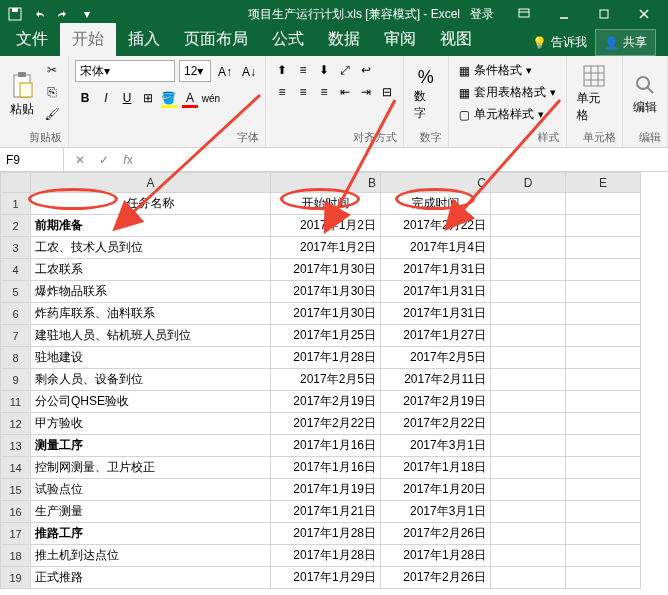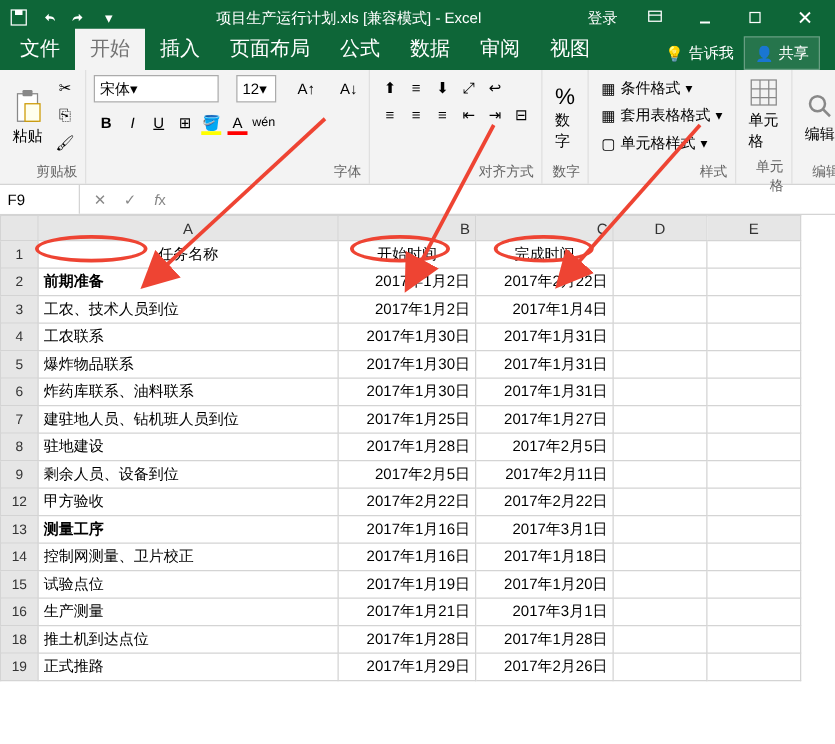--- a/index.html
+++ b/index.html
@@ -1,35 +1,35 @@
 <!DOCTYPE html>
 <html><head>
 <meta charset="utf-8">
 <style>
 *{margin:0;padding:0;box-sizing:border-box;font-family:"Microsoft YaHei",Arial,sans-serif;font-size:12px}
 body{background:#fff;width:668px;height:595px;overflow:hidden;position:relative}
 .titlebar{height:28px;background:#0e6638;display:flex;align-items:center;color:#fff;padding:0 4px}
 .titlebar .qat{display:flex;gap:2px;align-items:center}
 .titlebar .qat-btn{width:22px;height:22px;display:flex;align-items:center;justify-content:center;cursor:pointer}
-.titlebar .title-center{flex:1;text-align:center;font-size:12px;white-space:nowrap;overflow:hidden}
+.titlebar .title-center{flex:1;text-align:right;font-size:12px;white-space:nowrap;overflow:hidden}
 .titlebar .win-btns{display:flex;gap:0}
 .titlebar .win-btn{width:40px;height:28px;display:flex;align-items:center;justify-content:center;cursor:pointer}
 .ribbon-tabs{height:28px;background:#0e6638;display:flex;align-items:flex-end;padding:0 4px;color:#fff}
 .ribbon-tab{padding:6px 12px;cursor:pointer;font-size:16px}
 .ribbon-tab.active{background:#f3f3f3;color:#737373}
 .ribbon-right{margin-left:auto;display:flex;align-items:center;gap:8px;padding-right:8px}
 .share-btn{background:rgba(255,255,255,0.1);padding:4px 8px;display:flex;align-items:center;gap:4px;cursor:pointer;border:1px solid rgba(255,255,255,0.3)}
 .ribbon{height:92px;background:#f3f3f3;border-bottom:1px solid #d4d4d4;display:flex}
 .ribbon-group{border-right:1px solid #e0e0e0;padding:4px 6px 2px;display:flex;flex-direction:column;justify-content:space-between}
 .rg-label{font-size:11px;color:#666;text-align:right;padding-top:2px}
 .rg-content{display:flex;gap:4px;flex:1}
 .big-btn{display:flex;flex-direction:column;align-items:center;justify-content:center;padding:2px 4px;cursor:pointer;font-size:11px}
 .big-btn svg{margin-bottom:2px}
 .small-col{display:flex;flex-direction:column;gap:2px}
-.font-top{display:flex;gap:14px;align-items:center}
+.font-top{display:flex;gap:4px;align-items:flex-end}
 .font-sel{border:1px solid #ababab;background:#fff;height:22px;padding:0 4px;display:flex;align-items:center;font-size:12px;cursor:pointer}
 .font-name{width:100px}
 .font-size{width:32px}
 .font-bottom{display:flex;gap:1px;align-items:center;margin-top:2px}
 .icon-btn{width:20px;height:20px;display:flex;align-items:center;justify-content:center;cursor:pointer;font-size:12px}
 .align-row{display:flex;gap:1px}
 .styles-col{display:flex;flex-direction:column;gap:1px}
 .style-btn{display:flex;align-items:center;gap:4px;padding:2px 4px;cursor:pointer;font-size:11px;white-space:nowrap}
 .namebox-row{height:24px;border-bottom:1px solid #d4d4d4;display:flex;align-items:center;background:#fff}
 .namebox{width:64px;border-right:1px solid #d4d4d4;padding:0 6px;height:100%;display:flex;align-items:center;background:#fff}
@@ -331,20 +331,28 @@
         </tr>
         <tr>
           <th class="row-hdr">9</th>
           <td class="col-A">剩余人员、设备到位</td>
           <td class="col-B">2017年2月5日</td>
           <td class="col-C">2017年2月11日</td>
           <td class="col-D"></td>
           <td class="col-E"></td>
         </tr>
         <tr>
+          <th class="row-hdr">11</th>
+          <td class="col-A">分公司QHSE验收</td>
+          <td class="col-B">2017年2月19日</td>
+          <td class="col-C">2017年2月19日</td>
+          <td class="col-D"></td>
+          <td class="col-E"></td>
+        </tr>
+        <tr>
           <th class="row-hdr">12</th>
           <td class="col-A">甲方验收</td>
           <td class="col-B">2017年2月22日</td>
           <td class="col-C">2017年2月22日</td>
           <td class="col-D"></td>
           <td class="col-E"></td>
         </tr>
         <tr>
           <th class="row-hdr">13</th>
           <td class="col-A bold-cell">测量工序</td>
@@ -367,20 +375,28 @@
           <td class="col-B">2017年1月19日</td>
           <td class="col-C">2017年1月20日</td>
           <td class="col-D"></td>
           <td class="col-E"></td>
         </tr>
         <tr>
           <th class="row-hdr">16</th>
           <td class="col-A">生产测量</td>
           <td class="col-B">2017年1月21日</td>
           <td class="col-C">2017年3月1日</td>
+          <td class="col-D"></td>
+          <td class="col-E"></td>
+        </tr>
+        <tr>
+          <th class="row-hdr">17</th>
+          <td class="col-A bold-cell">推路工序</td>
+          <td class="col-B">2017年1月28日</td>
+          <td class="col-C">2017年2月26日</td>
           <td class="col-D"></td>
           <td class="col-E"></td>
         </tr>
         <tr>
           <th class="row-hdr">18</th>
           <td class="col-A">推土机到达点位</td>
           <td class="col-B">2017年1月28日</td>
           <td class="col-C">2017年1月28日</td>
           <td class="col-D"></td>
           <td class="col-E"></td>

